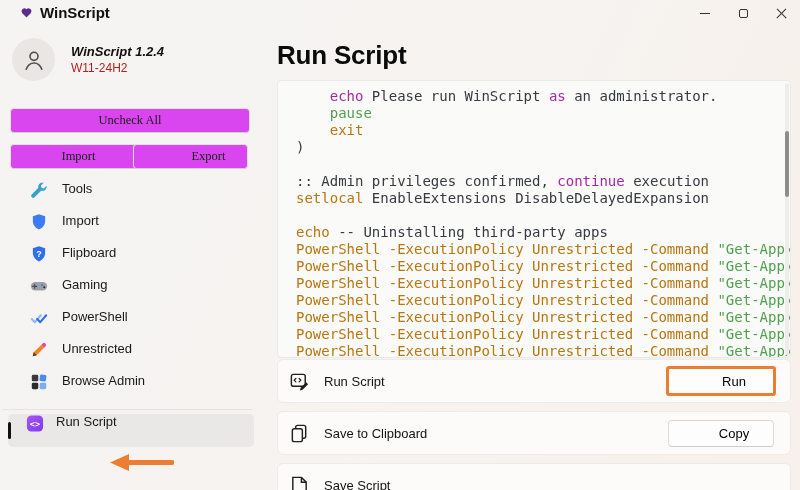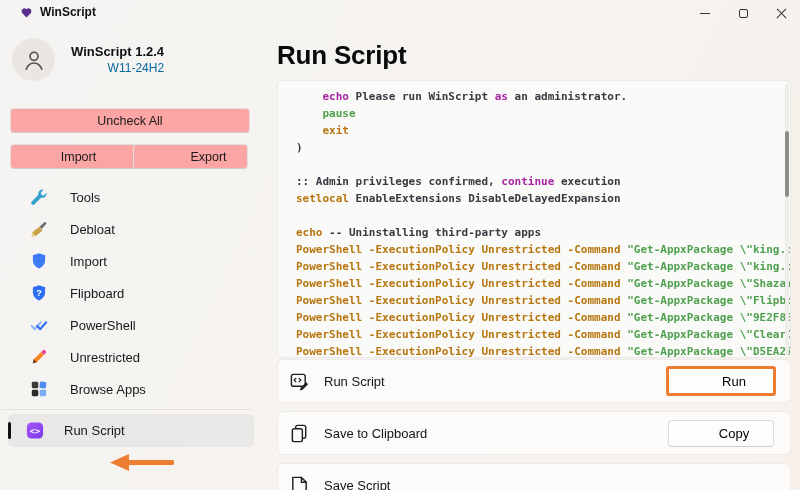--- a/index.html
+++ b/index.html
@@ -5,58 +5,58 @@
   * { margin:0; padding:0; box-sizing:border-box; }
   html,body { width:800px; height:490px; overflow:hidden; }
   body {
     font-family:"Liberation Sans", sans-serif;
     background:linear-gradient(115deg,#f5f4f2 0%,#f6f3f0 55%,#f8f0ea 100%);
     color:#1a1a1a; position:relative;
   }
   
   .titlebar { height:24px; display:flex; align-items:center; padding-left:20px; }
   .titlebar .app-heart { width:13px; height:13px; margin-right:7px; display:inline-flex; }
-  .titlebar .app-name { font-size:12px; font-weight:600; color:#111; }
+  .titlebar .app-name { font-size:15px; font-weight:600; color:#111; }
   .win-controls { position:absolute; top:0; right:0; display:flex; height:26px; }
   .win-btn { width:38px; height:26px; display:flex; align-items:center; justify-content:center; color:#333; }
   .glyph-min { width:10px; height:0; border-top:1.2px solid #333; display:block; }
   .glyph-max { width:9px; height:9px; border:1.2px solid #333; border-radius:2px; display:block; }
   .glyph-close { position:relative; width:11px; height:11px; display:block; }
   .glyph-close::before,.glyph-close::after { content:""; position:absolute; left:-1px; top:5px; width:13px; height:1.3px; background:#333; }
   .glyph-close::before { transform:rotate(45deg); }
   .glyph-close::after { transform:rotate(-45deg); }
   
   .sidebar { position:absolute; left:0; top:24px; width:262px; bottom:0; }
   .profile { display:flex; align-items:center; padding:14px 10px 0 12px; }
   .avatar { width:43px; height:43px; border-radius:50%; background:#e9e6e3; display:flex; align-items:center; justify-content:center; }
   .profile-text { margin-left:16px; }
-  .profile-name { font-size:13px; font-weight:700; color:#111; }
-  .profile-sub { font-size:12px; color:#0369a1; margin-top:2px;text-align:right; }
-  .btn { background:#fca5a5; border:1px solid #e2e0de; border-bottom-color:#d2d0ce; border-radius:4px;
+  .profile-name { font-size:13px; font-weight:700; color:#111;font-style:italic; }
+  .profile-sub { font-size:12px; color:#b91c1c; margin-top:2px; }
+  .btn { background:#d946ef; border:1px solid #e2e0de; border-bottom-color:#d2d0ce; border-radius:4px;
          font-size:12.5px; color:#1a1a1a; display:flex; align-items:center; justify-content:center;
-         font-family:Liberation Sans, sans-serif; cursor:default; }
+         font-family:Liberation Serif, serif; cursor:default; }
   .uncheck-btn { position:absolute; left:10px; right:12px; top:84px; height:25px; }
   .import-btn { position:absolute; left:10px; top:120px; width:137px; height:25px; }
   .export-btn { position:absolute; left:133px; top:120px; width:115px; height:25px;padding-left:36px; }
   .nav { position:absolute; left:0; right:8px; top:157px; }
-  .nav-item { height:32px; display:flex; align-items:center; padding-left:22px; position:relative; border-radius:5px; margin:0 0 0 8px;gap:8px; }
+  .nav-item { height:32px; display:flex; align-items:flex-start; padding-left:22px; position:relative; border-radius:5px; margin:0 0 0 8px; }
   .nav-item .nav-icon { width:18px; height:18px; display:inline-flex; align-items:center; justify-content:center; }
   .nav-item .nav-label { margin-left:14px; font-size:13px; color:#191919; }
   .nav-sep { height:1px; background:#e6e3e1; margin:4px 2px; }
   .nav-item.selected { background:#eae8e6; height:33px; padding-left:14px; }
   .nav-item.selected .nav-label { margin-left:12px; }
   .indicator { position:absolute; left:0px; top:8px; width:3px; height:17px; border-radius:2px; background:#111; }
   .nav-item.selected .nav-icon { margin-left:4px; }
   
   .main { position:absolute; left:277px; top:24px; right:0; bottom:0; }
   .page-title { font-size:26px; font-weight:700; color:#0a0a0a; margin-top:16px; letter-spacing:-0.2px; }
   .code-block { position:absolute; left:0; top:56px; width:514px; height:278px; background:#fafaf9;
                 border:1px solid #ebe9e7; border-radius:4px; overflow:hidden; }
-  .code-content { font-family:"DejaVu Sans Mono", monospace; font-size:11px; line-height:17px;
-                  color:var(--code-default,#383a42); padding:7px 0 0 18px; white-space:pre;font-weight:bold; }
+  .code-content { font-family:"DejaVu Sans Mono", monospace; font-size:14px; line-height:17px;
+                  color:var(--code-default,#383a42); padding:7px 0 0 18px; white-space:pre; }
   .code-line { height:17px; white-space:pre; }
   .tok-m { color:var(--code-magenta,#a626a4); }
   .tok-g { color:var(--code-green,#50a14f); }
   .tok-o { color:var(--code-orange,#b7760f); }
   .scroll-track { position:absolute; right:1px; top:2px; bottom:2px; width:4px; background:#efedeb; border-radius:2px; }
   .scroll-thumb { position:absolute; right:1px; top:50px; width:4px; height:66px; background:#8f8d8b; border-radius:2px; }
   .action-rows { position:absolute; left:0; top:335px; width:514px; }
   .action-row { background:#fcfbfa; border:1px solid #edebe9; border-radius:6px; height:44px;
                 display:flex; align-items:center; padding:0 14px 0 11px; margin-bottom:8px; position:relative; }
   .action-row .row-icon { width:21px; height:21px; display:inline-flex; }
@@ -113,43 +113,44 @@
         <span class="nav-icon">
           <svg viewBox="0 0 20 20" width="18" height="18">
             <path d="M13.8 1.6a4.7 4.7 0 0 0-4.5 6L2.2 14.7a2.2 2.2 0 1 0 3.1 3.1l7.1-7.1a4.7 4.7 0 0 0 6-5.5l-3 3-2.6-.6-.6-2.6 3-3a4.7 4.7 0 0 0-1.4-.4z" fill="#36A3CF"></path>
           </svg>
         </span>
         <span class="nav-label">Tools</span>
       </div>
       <div class="nav-item">
         <span class="nav-icon">
           <svg viewBox="0 0 20 20" width="18" height="18">
-            <path d="M10.5 7.5 16.5 2l2 2-5.5 6z" fill="#6e6e6e"></path>
-            <path d="M2.5 13.5l8-6 3.5 4.5-8 6z" fill="#C9A24B"></path>
-            <path d="M2.5 13.5l3.5 4.5-4.5 1z" fill="#E9CE8A"></path>
-          </svg>
-        </span>
-        <span class="nav-label">Debloat</span>
-      </div>
-      <div class="nav-item">
-        <span class="nav-icon">
-          <svg viewBox="0 0 20 20" width="18" height="18">
             <path d="M10 1.3 16.8 3.6v5.2c0 4.7-3 7.8-6.8 9.4-3.8-1.6-6.8-4.7-6.8-9.4V3.6Z" fill="#3E7BF7"></path>
           </svg>
         </span>
         <span class="nav-label">Import</span>
       </div>
       <div class="nav-item">
         <span class="nav-icon">
           <svg viewBox="0 0 20 20" width="18" height="18">
             <path d="M10 1.3 16.8 3.6v5.2c0 4.7-3 7.8-6.8 9.4-3.8-1.6-6.8-4.7-6.8-9.4V3.6Z" fill="#2F6EF2"></path>
             <text x="10" y="13" text-anchor="middle" font-size="10" font-weight="bold" fill="#fff" font-family="Liberation Sans, sans-serif">?</text>
           </svg>
         </span>
         <span class="nav-label">Flipboard</span>
+      </div>
+      <div class="nav-item">
+        <span class="nav-icon">
+          <svg viewBox="0 0 20 20" width="18" height="18">
+            <rect x="1" y="5.5" width="18" height="9.5" rx="4.7" fill="#9aa0a6"></rect>
+            <path d="M5.2 8.2v4.4M3 10.4h4.4" stroke="#4a4a4a" stroke-width="1.3" stroke-linecap="round"></path>
+            <circle cx="13.4" cy="9" r="1.2" fill="#3E7BF7"></circle>
+            <circle cx="15.8" cy="11.4" r="1.2" fill="#2c2c2c"></circle>
+          </svg>
+        </span>
+        <span class="nav-label">Gaming</span>
       </div>
       <div class="nav-item">
         <span class="nav-icon">
           <svg viewBox="0 0 20 20" width="18" height="18">
             <path d="M2 11.2 5.4 14.6 12 7" stroke="#8FB8F8" stroke-width="2.4" fill="none" stroke-linecap="round" stroke-linejoin="round"></path>
             <path d="M8 11.2 11.4 14.6 18 7" stroke="#2F6EF2" stroke-width="2.4" fill="none" stroke-linecap="round" stroke-linejoin="round"></path>
           </svg>
         </span>
         <span class="nav-label">PowerShell</span>
       </div>
@@ -165,21 +166,21 @@
       </div>
       <div class="nav-item">
         <span class="nav-icon">
           <svg viewBox="0 0 20 20" width="18" height="18">
             <rect x="2" y="2" width="7.2" height="7.2" rx="1.5" fill="#3a3a3a"></rect>
             <rect x="10.8" y="2" width="7.2" height="7.2" rx="1.5" fill="#4A8DF0" transform="rotate(8 14.4 5.6)"></rect>
             <rect x="2" y="10.8" width="7.2" height="7.2" rx="1.5" fill="#2c2c2c"></rect>
             <rect x="10.8" y="10.8" width="7.2" height="7.2" rx="1.5" fill="#79AEF5"></rect>
           </svg>
         </span>
-        <span class="nav-label">Browse Apps</span>
+        <span class="nav-label">Browse Admin</span>
       </div>
       <div class="nav-sep"></div>
       <div class="nav-item selected">
         <span class="indicator"></span>
         <span class="nav-icon">
           <svg viewBox="0 0 20 20" width="19" height="19">
             <defs>
               <linearGradient id="pg" x1="0" y1="0" x2="1" y2="1">
                 <stop offset="0" stop-color="#A855F7"></stop>
                 <stop offset="1" stop-color="#7C3AED"></stop>

